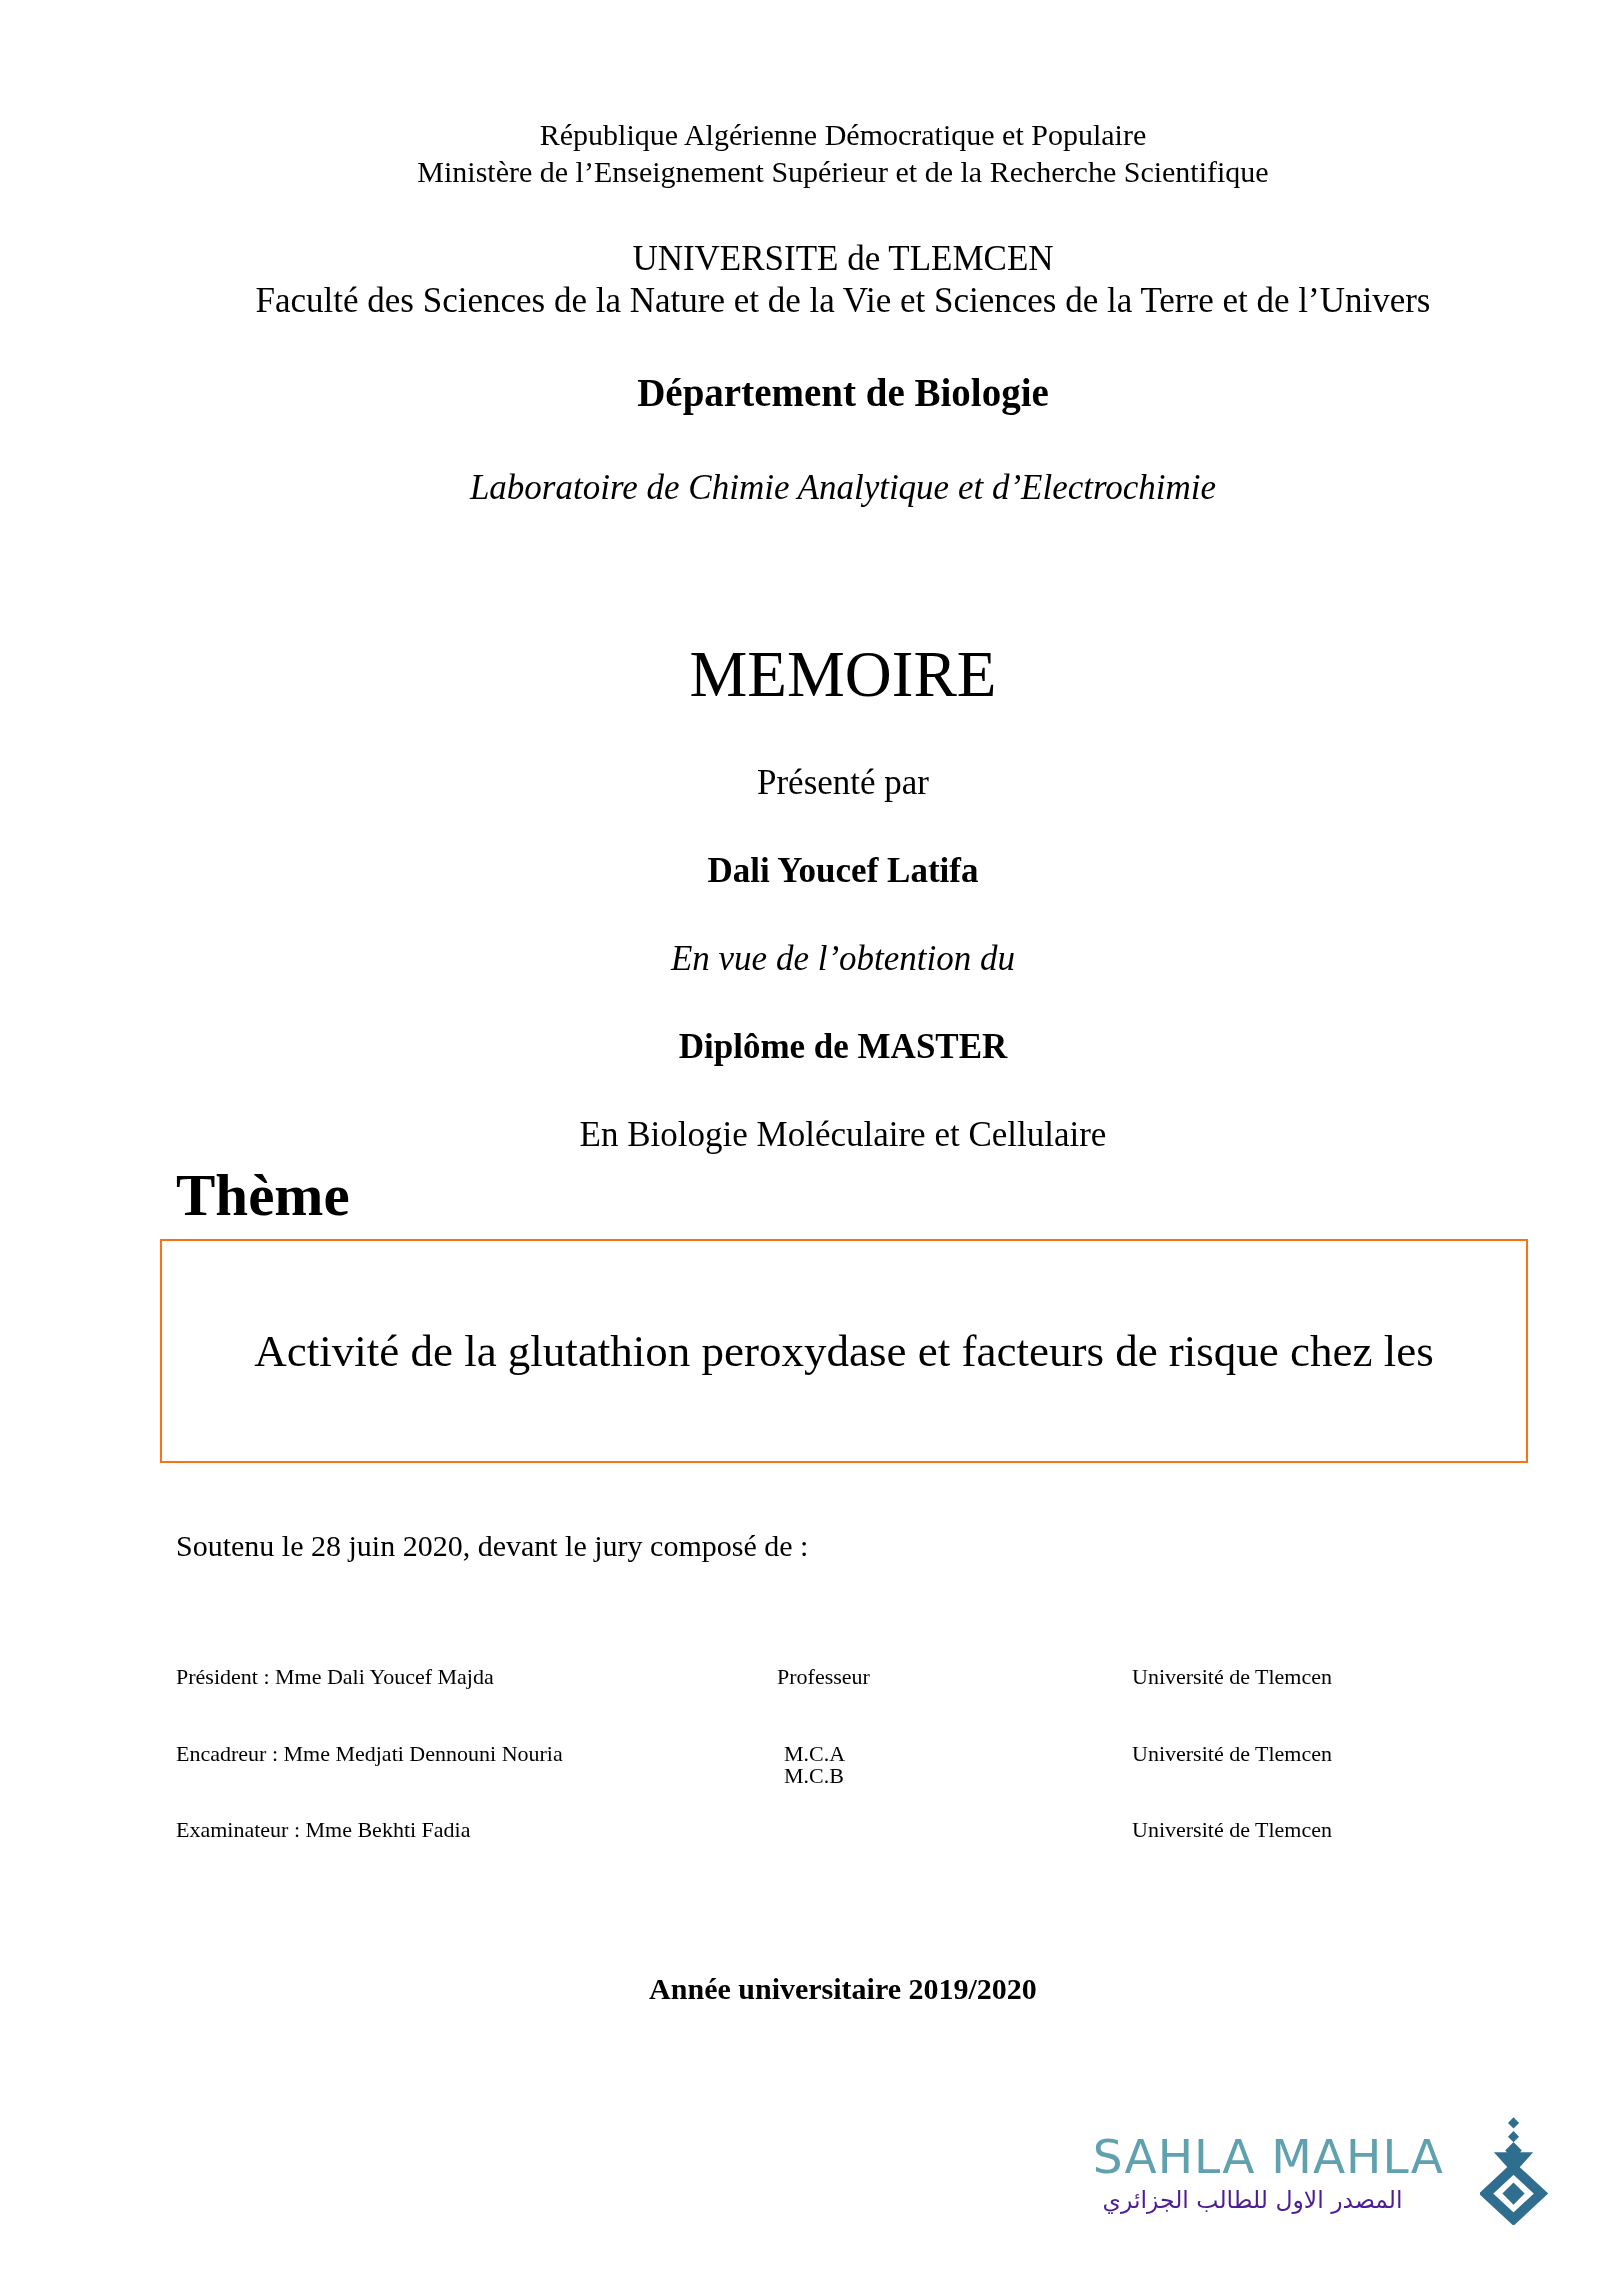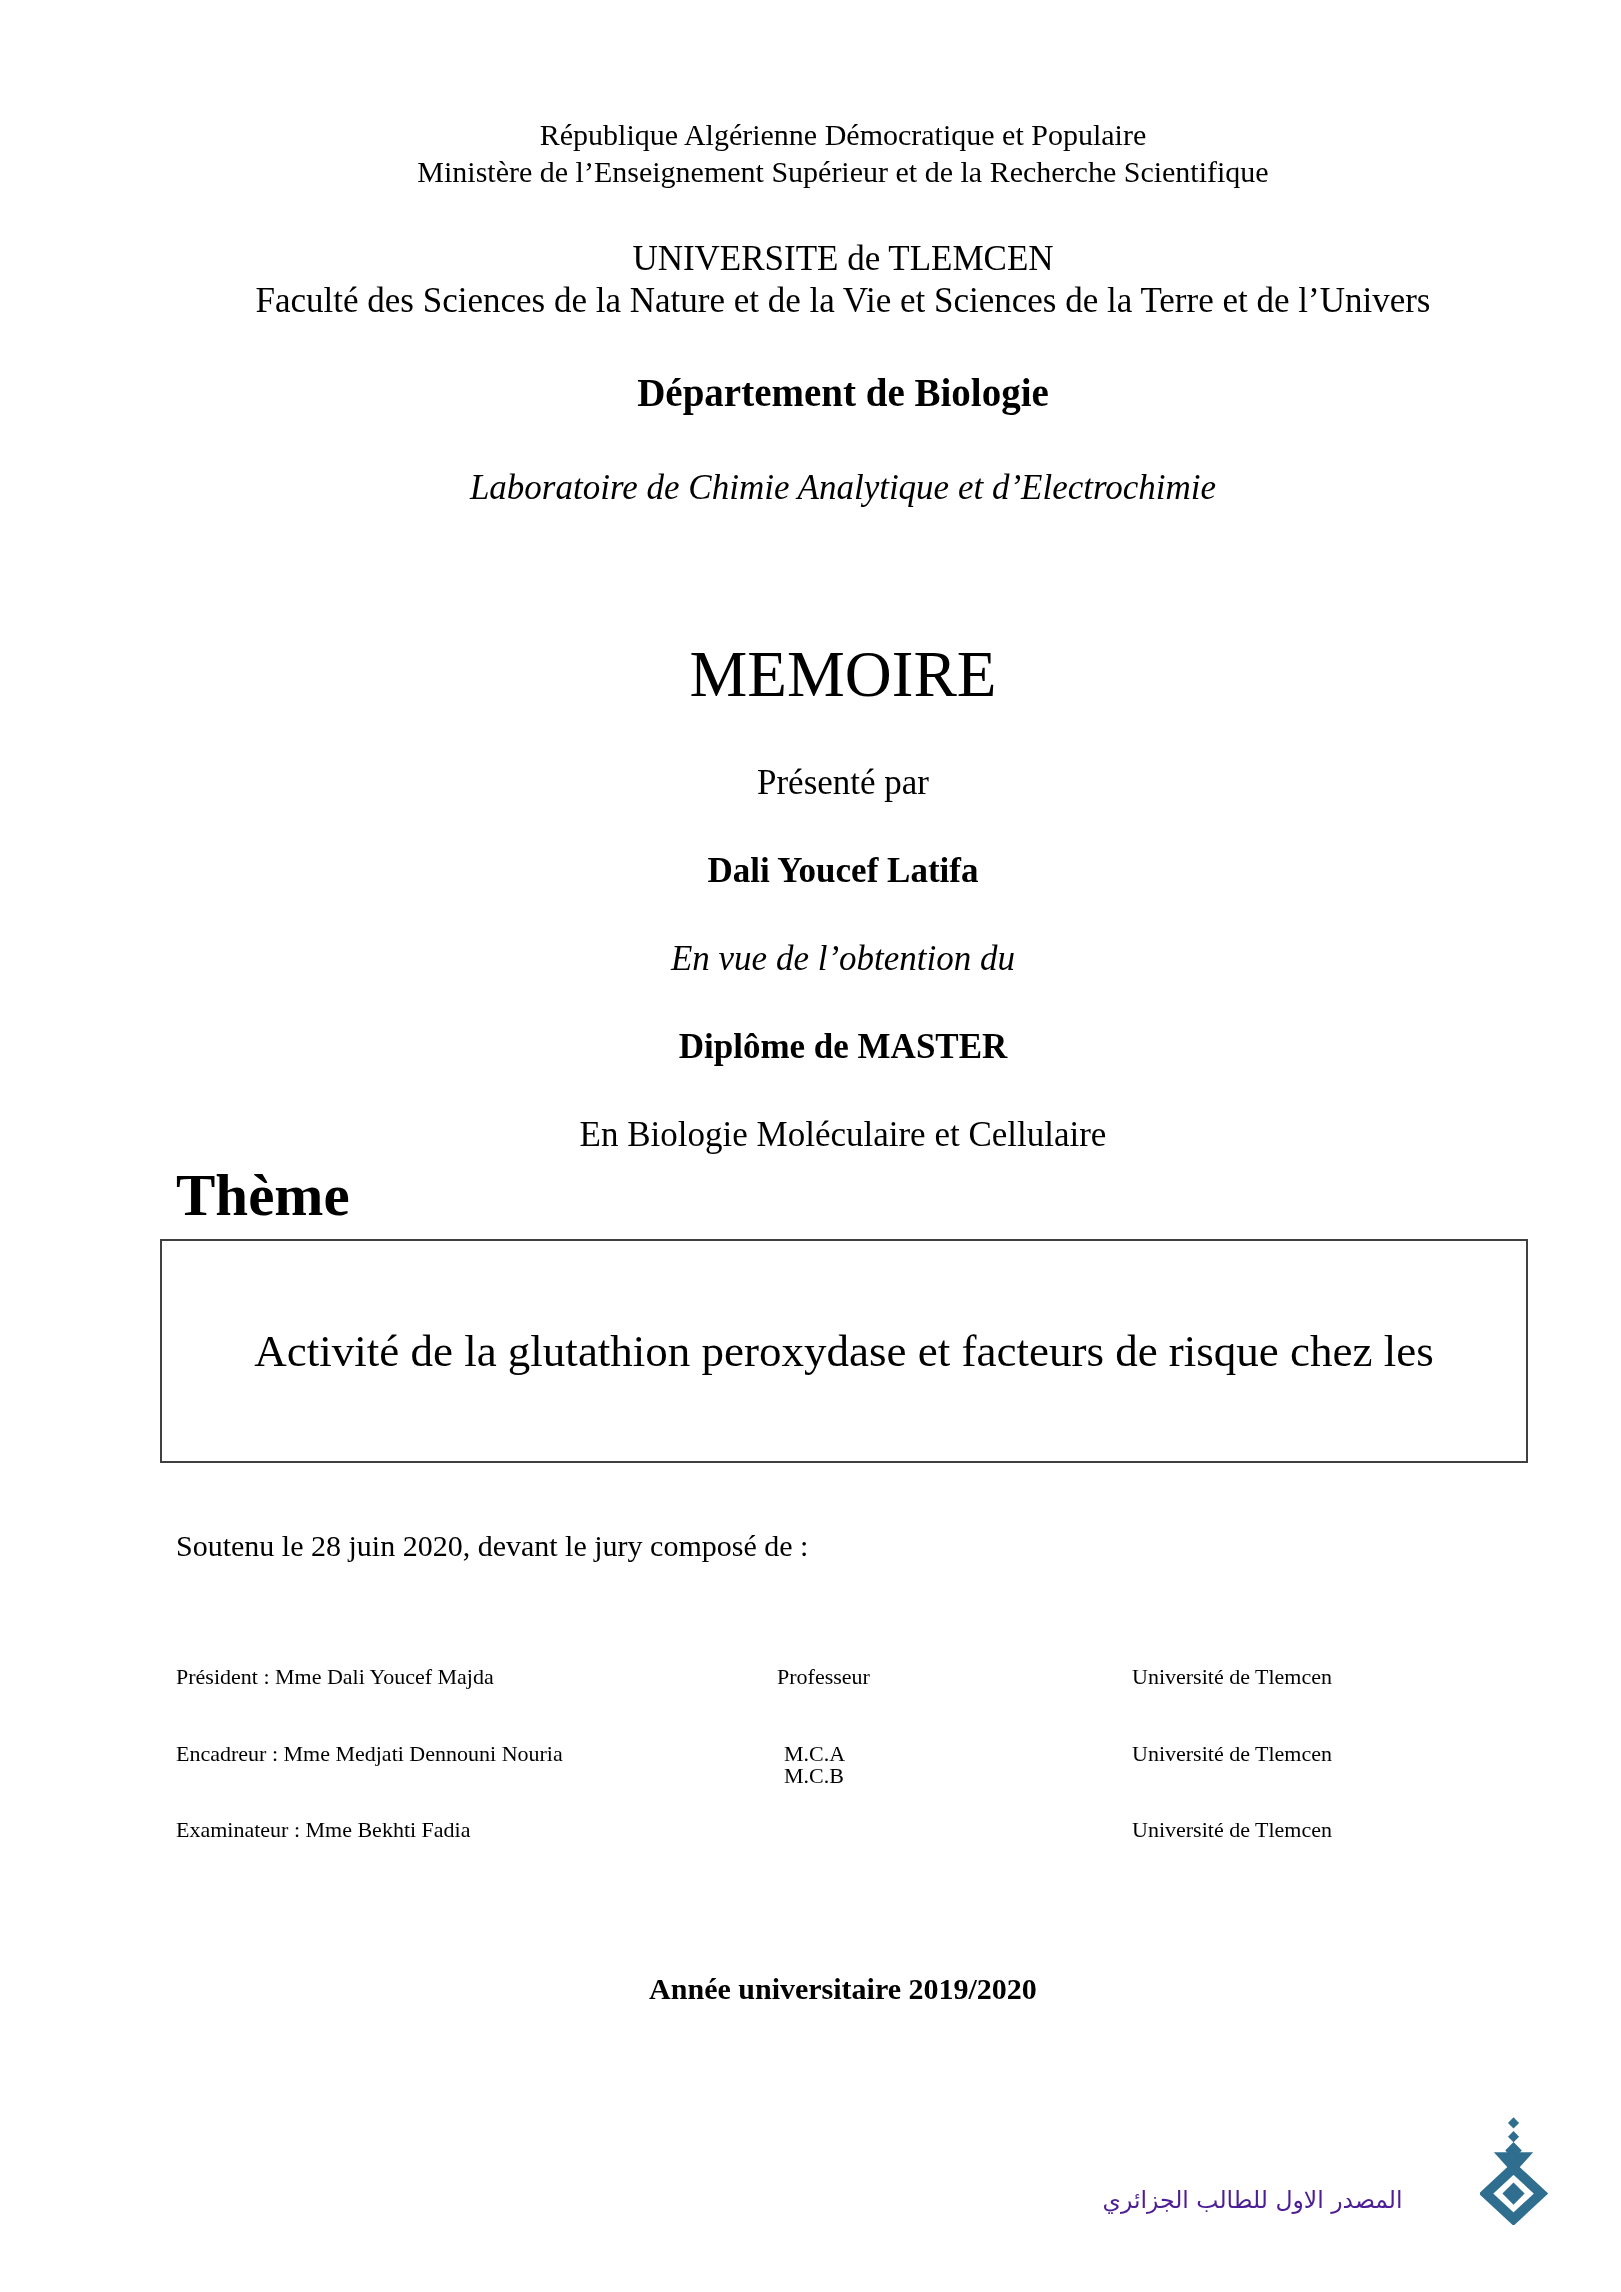--- a/index.html
+++ b/index.html
@@ -14,21 +14,21 @@
   .l5 { top: 370px; font-size: 39px; font-weight: bold; }
   .l6 { top: 468px; font-size: 35px; font-style: italic; }
   .l7 { top: 637px; font-size: 65px; }
   .l8 { top: 763px; font-size: 35px; }
   .l9 { top: 851px; font-size: 35px; font-weight: bold; }
   .l10 { top: 939px; font-size: 35px; font-style: italic; }
   .l11 { top: 1027px; font-size: 35px; font-weight: bold; }
   .l12 { top: 1115px; font-size: 35px; }
   .theme { left: 176px; top: 1161px; font-size: 59px; font-weight: bold; }
   .box { position: absolute; left: 160px; top: 1239px; width: 1368px; height: 224px;
-         border: 2px solid #404040; box-sizing: border-box; display: flex;
+         border: 2px solid #f97316; box-sizing: border-box; display: flex;
          flex-direction: row; align-items: center; justify-content: center; }
   .box span { font-size: 45px; line-height: 57px; text-align: center; }
   .soutenu { left: 176px; top: 1529px; font-size: 30px; }
   .jury { font-size: 22px; }
   .annee { top: 1972px; font-size: 30px; font-weight: bold; }
   .logo { position: absolute; left: 1083px; top: 2117px; width: 461px; height: 108px; }
   .logo-text { position: absolute; left: 9.8px; top: 11.8px; font-family: "DejaVu Sans", sans-serif;
                font-size: 47px; color: #5fa1ae; letter-spacing: 1px; }
   .logo-sub { position: absolute; left: 19.6px; top: 69px; font-family: "DejaVu Sans", sans-serif;
               font-size: 23.5px; color: #4c1d95; direction: rtl; }
@@ -68,20 +68,21 @@
   <div class="abs jury" style="left:1132px; top:1741px;">Université de Tlemcen</div>
 
   <div class="abs jury" style="left:176px; top:1817px;">Examinateur : Mme Bekhti Fadia</div>
   <div class="abs jury" style="left:784px; top:1763px;">M.C.B</div>
   <div class="abs jury" style="left:1132px; top:1817px;">Université de Tlemcen</div>
 </div>
 
 <div class="c annee">Année universitaire 2019/2020</div>
 
 <div class="logo">
+  <div class="logo-text">SAHLA MAHLA</div>
   <div class="logo-sub">المصدر الاول للطالب الجزائري</div>
   <svg class="logo-mark" width="69" height="108" viewBox="0 0 70 110">
     <rect x="30" y="2" width="8" height="8" transform="rotate(45 34 6)" fill="#2f6e8e"></rect>
     <rect x="30" y="16" width="8" height="8" transform="rotate(45 34 20)" fill="#2f6e8e"></rect>
     <rect x="28" y="28" width="12" height="12" transform="rotate(45 34 34)" fill="#2f6e8e"></rect>
     <path d="M14 36 L54 36 L34 58 Z" fill="#2f6e8e"></path>
     <rect x="30" y="50" width="8" height="8" transform="rotate(45 34 54)" fill="#bfe0ea"></rect>
     <path d="M6 78 L34 52 L62 78 L34 104 Z" fill="none" stroke="#2f6e8e" stroke-width="10"></path>
     <rect x="26" y="70" width="16" height="16" transform="rotate(45 34 78)" fill="#2f6e8e"></rect>
   </svg>

